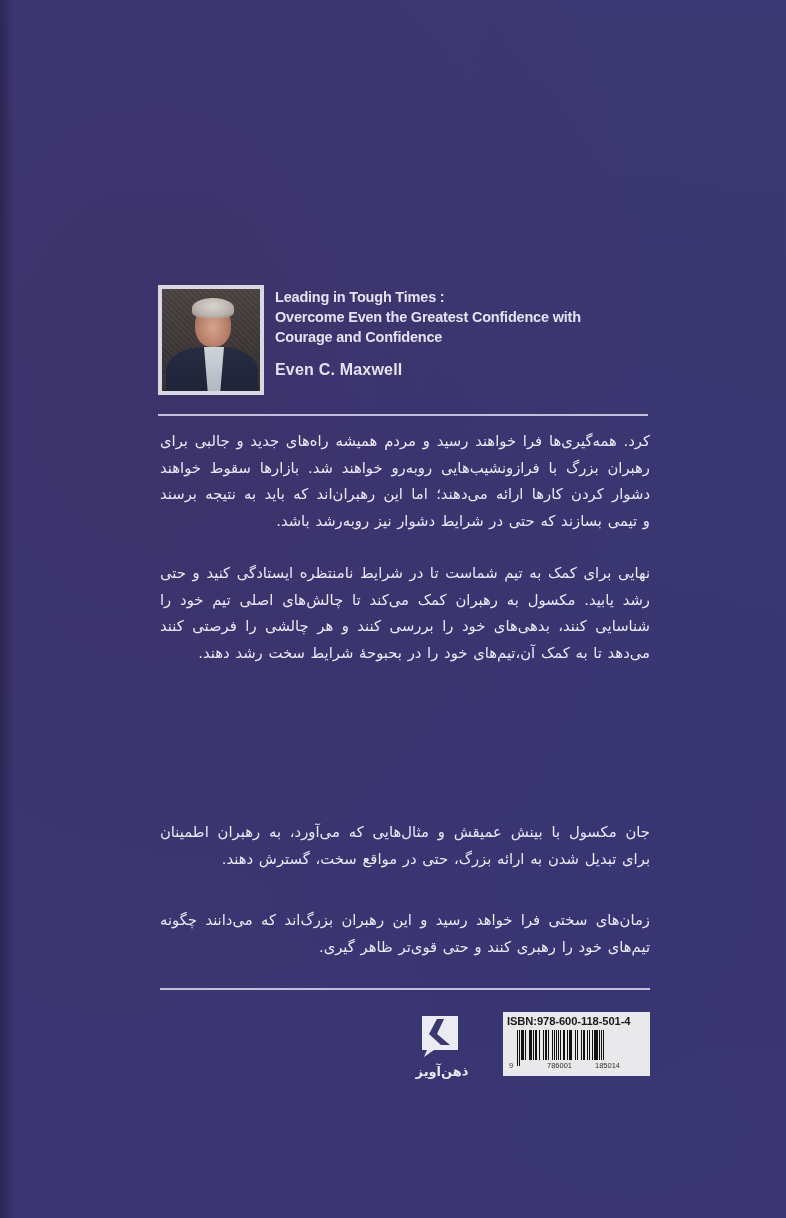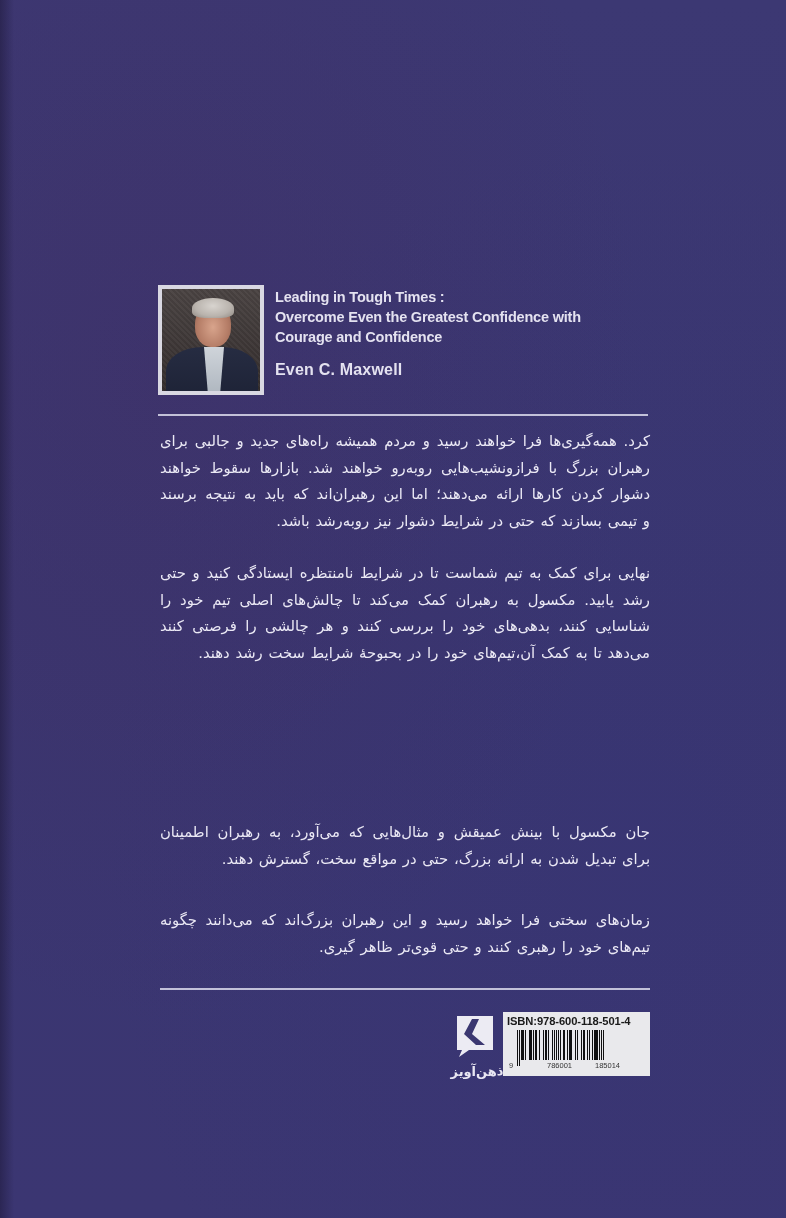--- a/index.html
+++ b/index.html
@@ -128,21 +128,21 @@
     .para-3 { top: 783px; margin-top: 36px; }
     .para-4 { top: 907px; }
 
     .para-line { display: block; text-align: justify; text-align-last: justify; }
     .para-line.last { text-align-last: right; }
     .italic-title { font-style: italic; }
 
     
     .publisher-logo {
       position: absolute;
-      left: 445px;
+      left: 410px;
       top: 1010px;
       width: 64px;
       height: 76px;
       text-decoration: underline;
     }
     .publisher-mark {
       position: absolute;
       left: 10px; top: 4px;
       width: 40px; height: 44px;
     }

